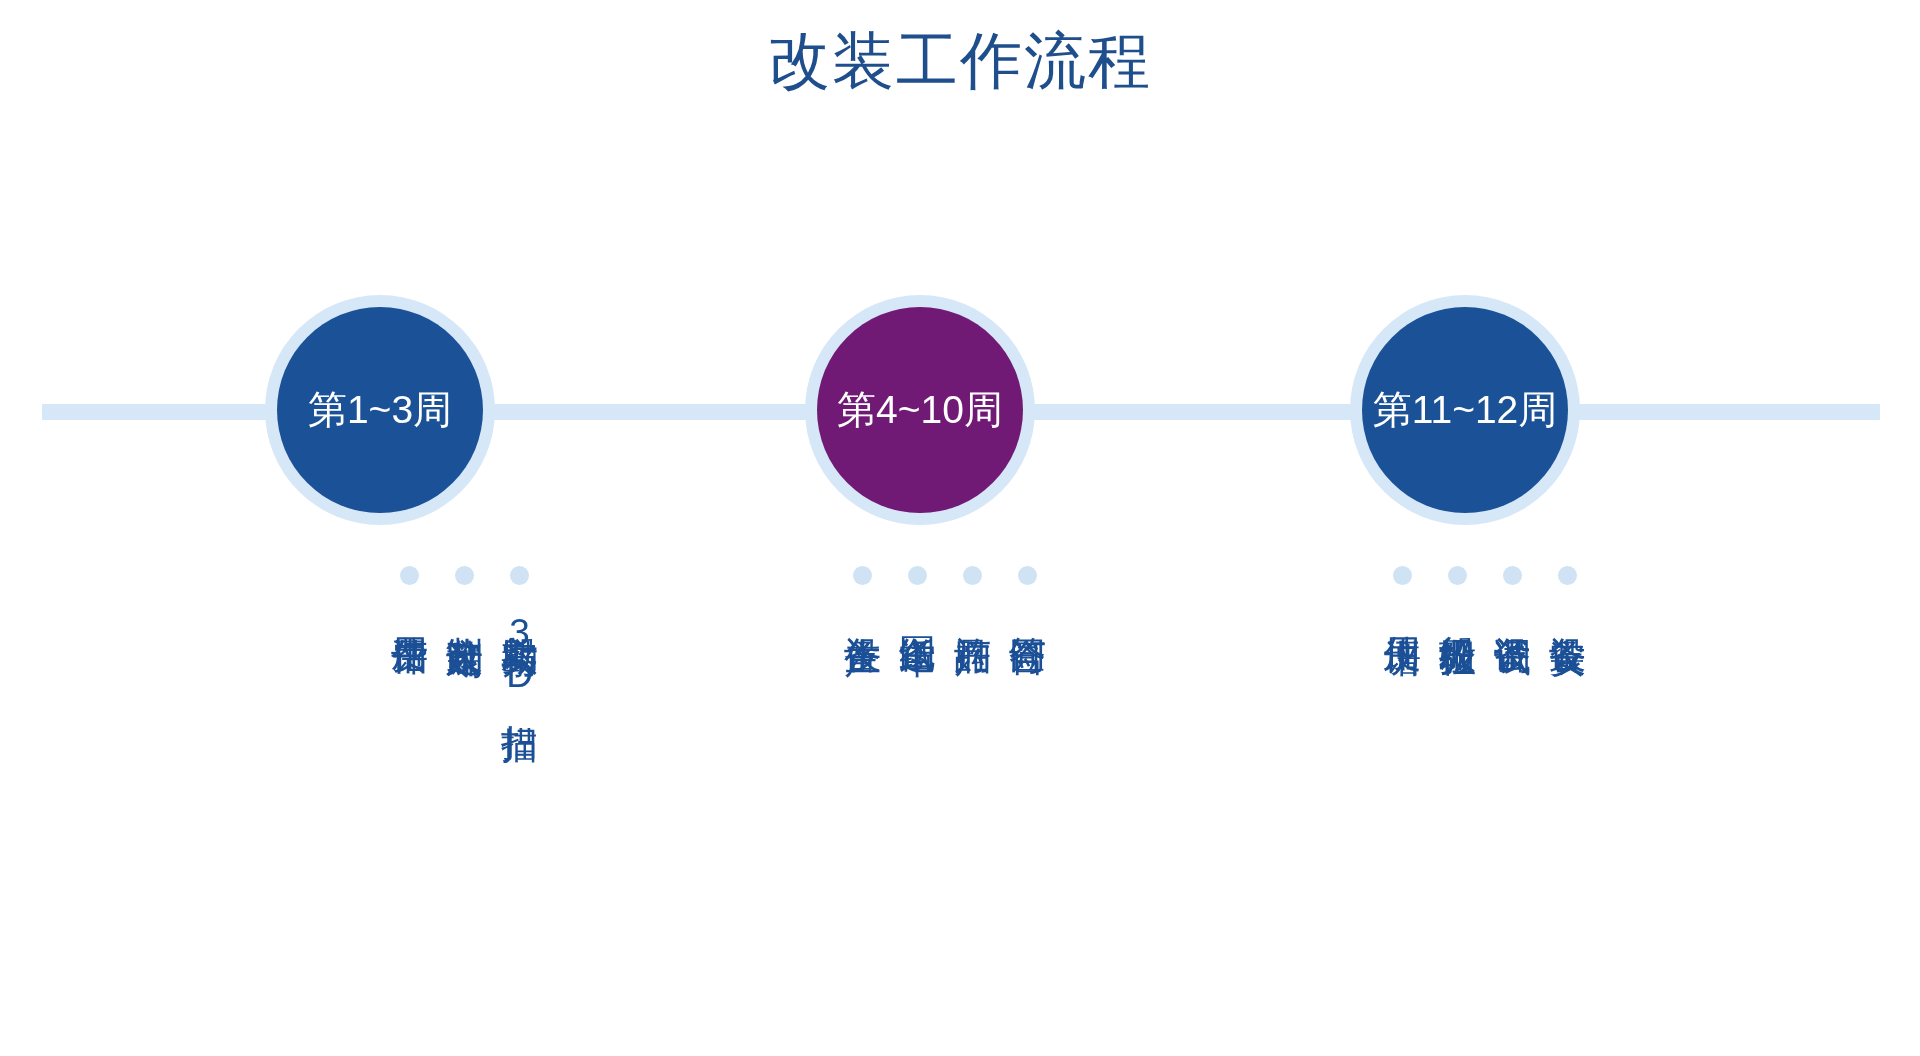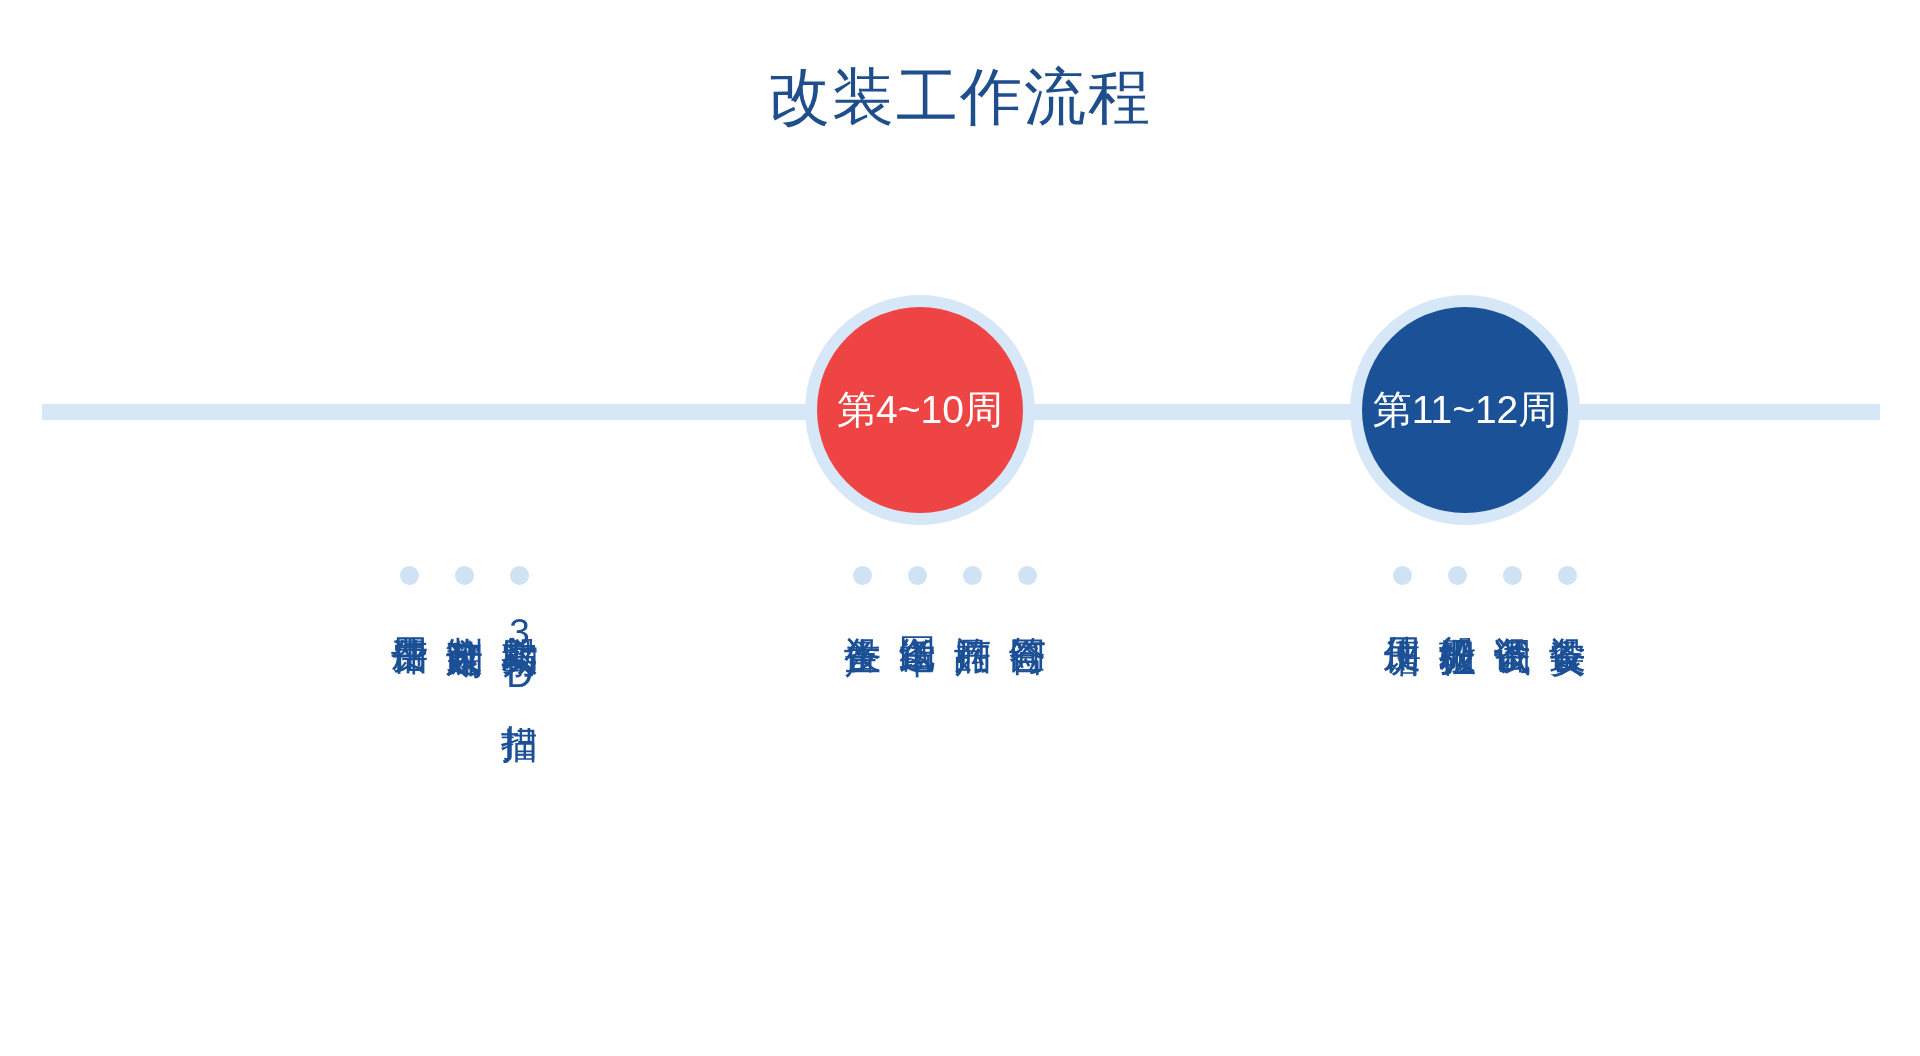--- a/index.html
+++ b/index.html
@@ -28,21 +28,20 @@
     top: 22px;
     left: 0;
     width: 1920px;
     text-align: center;
     font-size: 62px;
     line-height: 78px;
     font-weight: 400;
     color: #1F4E8C;
     letter-spacing: 2px;
     white-space: nowrap;
-    margin-top: 36px;
   }
 
   
   #timeline-axis {
     position: absolute;
     left: 42px;
     top: 404px;
     width: 1838px;
     height: 16px;
     background: #D6E7F8;
@@ -138,39 +137,44 @@
 </head>
 <body>
 
 <div id="canvas" style="background: rgb(255, 255, 255);">
 
   <div id="page-title" style="color: rgb(31, 78, 140);">改装工作流程</div>
 
   <div id="timeline-axis" style="background: rgb(214, 231, 248);"></div>
 
   <div class="stage stage-1">
+    <div class="milestone" style="background: rgb(214, 231, 248);">
+      <div class="milestone-inner" style="background: rgb(27, 81, 151);">
+        <span class="milestone-label">第1~3周</span>
+      </div>
+    </div>
     <div class="task-group g1">
       <div class="task-item">
         <span class="task-dot" style="background: rgb(207, 227, 245);"></span>
         <span class="task-text" style="color: rgb(27, 79, 150);">实船勘察与3D扫描</span>
       </div>
       <div class="task-item">
         <span class="task-dot" style="background: rgb(207, 227, 245);"></span>
         <span class="task-text" style="color: rgb(27, 79, 150);">制定改装计划</span>
       </div>
       <div class="task-item">
         <span class="task-dot" style="background: rgb(207, 227, 245);"></span>
         <span class="task-text" style="color: rgb(27, 79, 150);">费用评估</span>
       </div>
     </div>
   </div>
 
   <div class="stage stage-2">
     <div class="milestone" style="background: rgb(214, 231, 248);">
-      <div class="milestone-inner" style="background: #ef4444;">
+      <div class="milestone-inner" style="background: #701a75;">
         <span class="milestone-label">第4~10周</span>
       </div>
     </div>
     <div class="task-group g2">
       <div class="task-item">
         <span class="task-dot" style="background: rgb(207, 227, 245);"></span>
         <span class="task-text" style="color: rgb(27, 79, 150);">签订合同</span>
       </div>
       <div class="task-item">
         <span class="task-dot" style="background: rgb(207, 227, 245);"></span>

